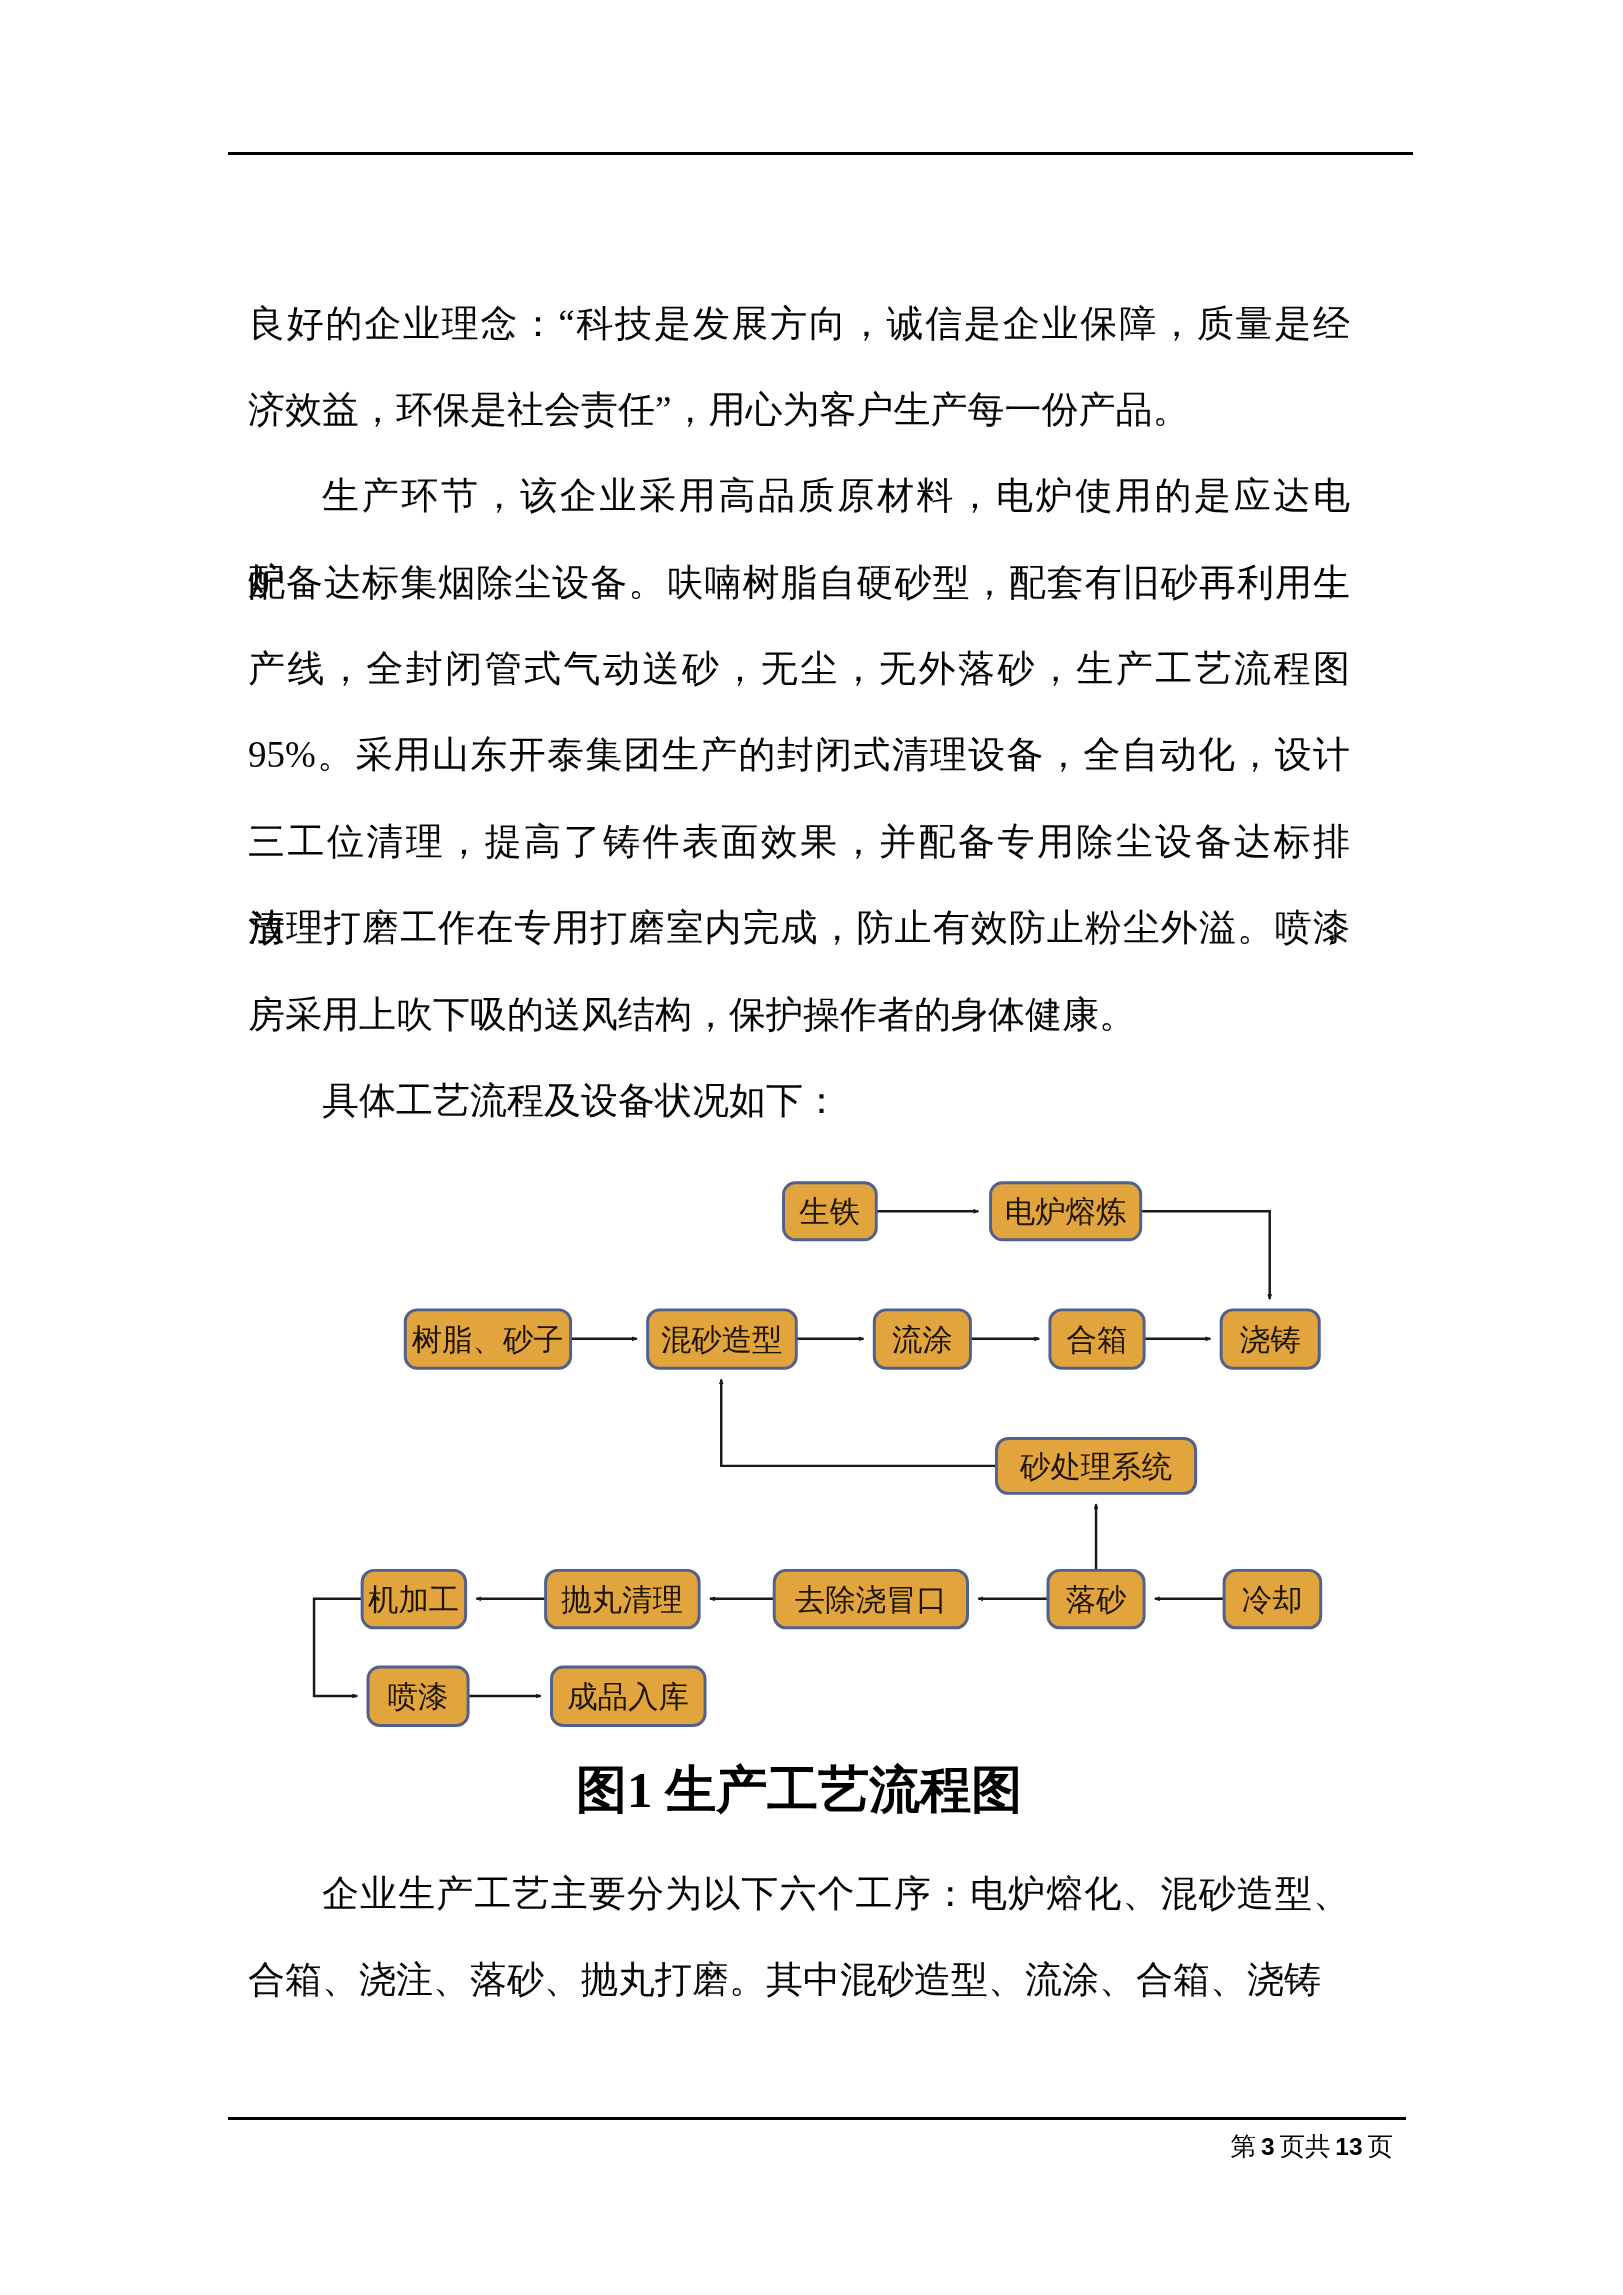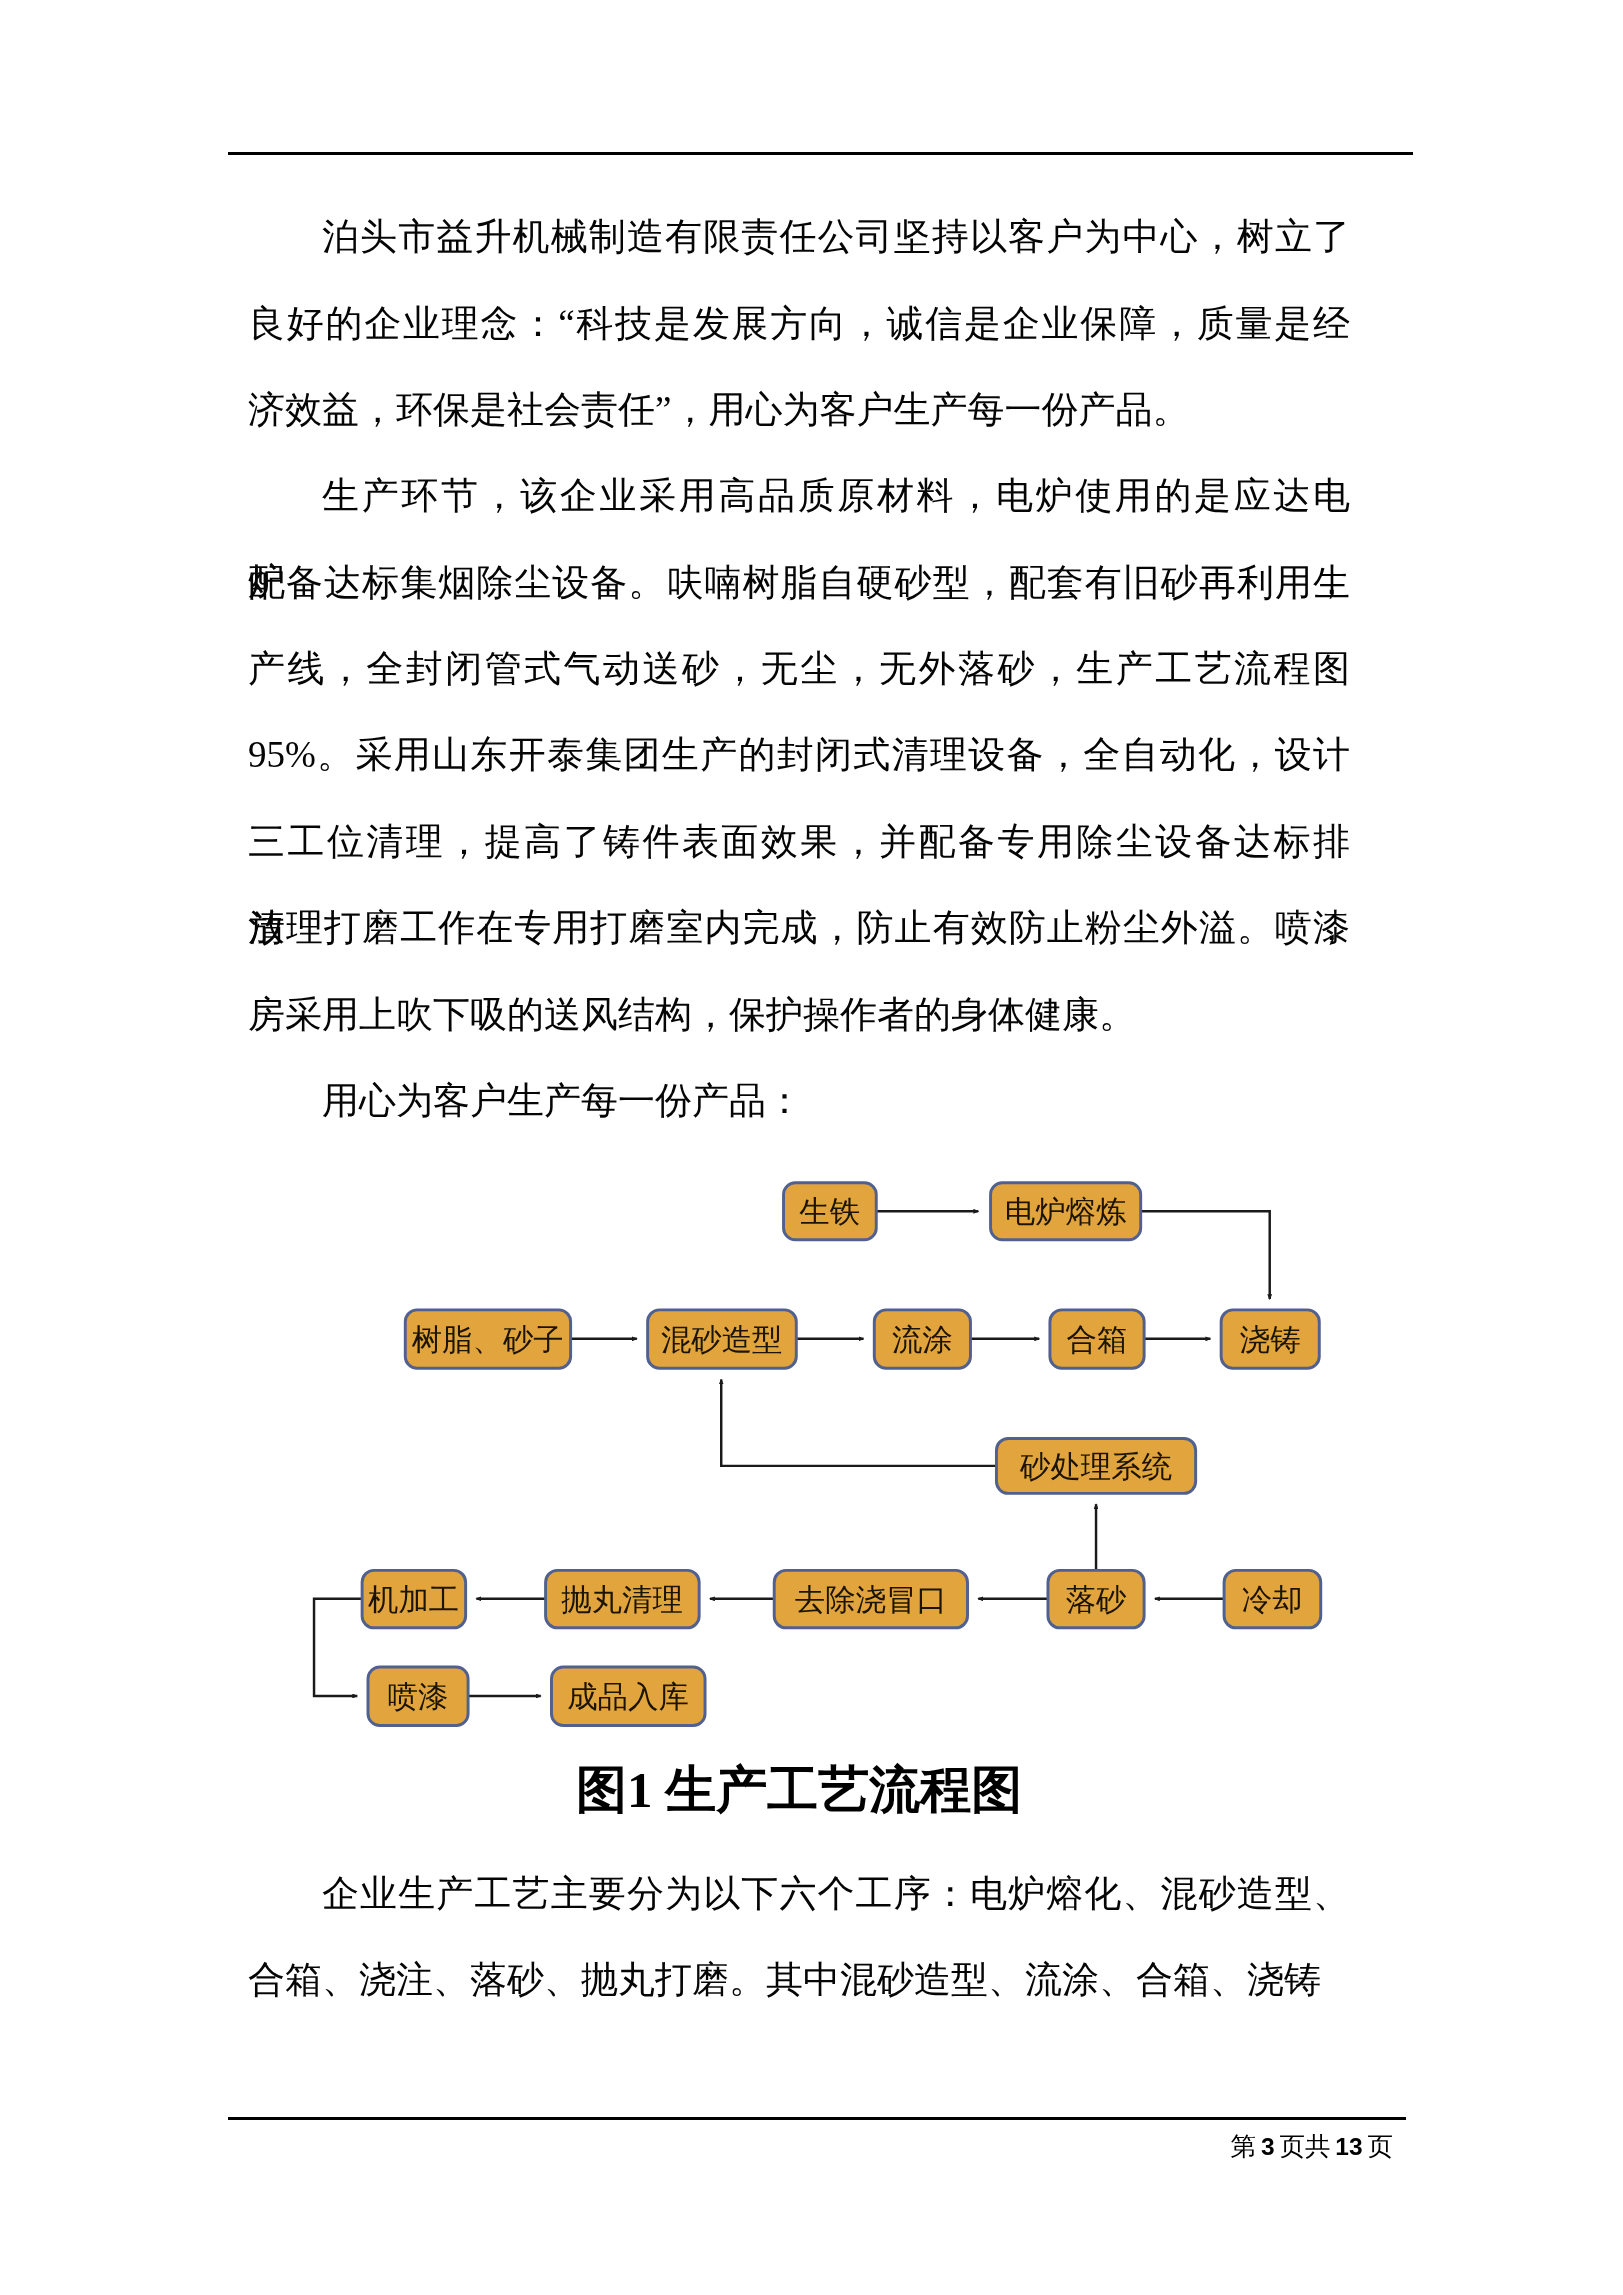--- a/index.html
+++ b/index.html
@@ -51,31 +51,30 @@
     margin:0 4.9px;
   }
 </style>
 </head>
 <body>
 
 <div class="page">
 
   <div class="header-rule"></div>
 
-  <div class="body-line just indent" style="top:194px">泊头市益升机械制造有限责任公司坚持以客户为中心，树立了</div>
   <div class="body-line just" style="top:281px">良好的企业理念：“科技是发展方向，诚信是企业保障，质量是经</div>
   <div class="body-line plain" style="top:367px">济效益，环保是社会责任”，用心为客户生产每一份产品。</div>
   <div class="body-line just indent" style="top:453px">生产环节，该企业采用高品质原材料，电炉使用的是应达电炉，</div>
   <div class="body-line just" style="top:540px">配备达标集烟除尘设备。呋喃树脂自硬砂型，配套有旧砂再利用生</div>
   <div class="body-line just" style="top:626px">产线，全封闭管式气动送砂，无尘，无外落砂，生产工艺流程图</div>
   <div class="body-line just" style="top:712px">95%。采用山东开泰集团生产的封闭式清理设备，全自动化，设计</div>
   <div class="body-line just" style="top:799px">三工位清理，提高了铸件表面效果，并配备专用除尘设备达标排放，</div>
   <div class="body-line just" style="top:885px">清理打磨工作在专用打磨室内完成，防止有效防止粉尘外溢。喷漆</div>
   <div class="body-line plain" style="top:972px">房采用上吹下吸的送风结构，保护操作者的身体健康。</div>
-  <div class="body-line plain indent" style="top:1058px">用心为客户生产每一份产品：</div>
+  <div class="body-line plain indent" style="top:1058px">具体工艺流程及设备状况如下：</div>
 
   <svg class="flow-svg" viewBox="0 0 3308 4678">
     <defs>
       <marker id="arr" markerWidth="12" markerHeight="10" refX="10" refY="5" orient="auto" markerUnits="userSpaceOnUse">
         <path d="M0,0 L12,5 L0,10 Z" fill="#1a1a1a"></path>
       </marker>
     </defs>
     <g stroke="#1a1a1a" stroke-width="5" fill="none">
       <polyline points="1786,2469 1994,2469" marker-end="url(#arr)" style="marker-end:url(#arr)"></polyline>
       <polyline points="2325,2469 2588,2469 2588,2648" marker-end="url(#arr)"></polyline>

